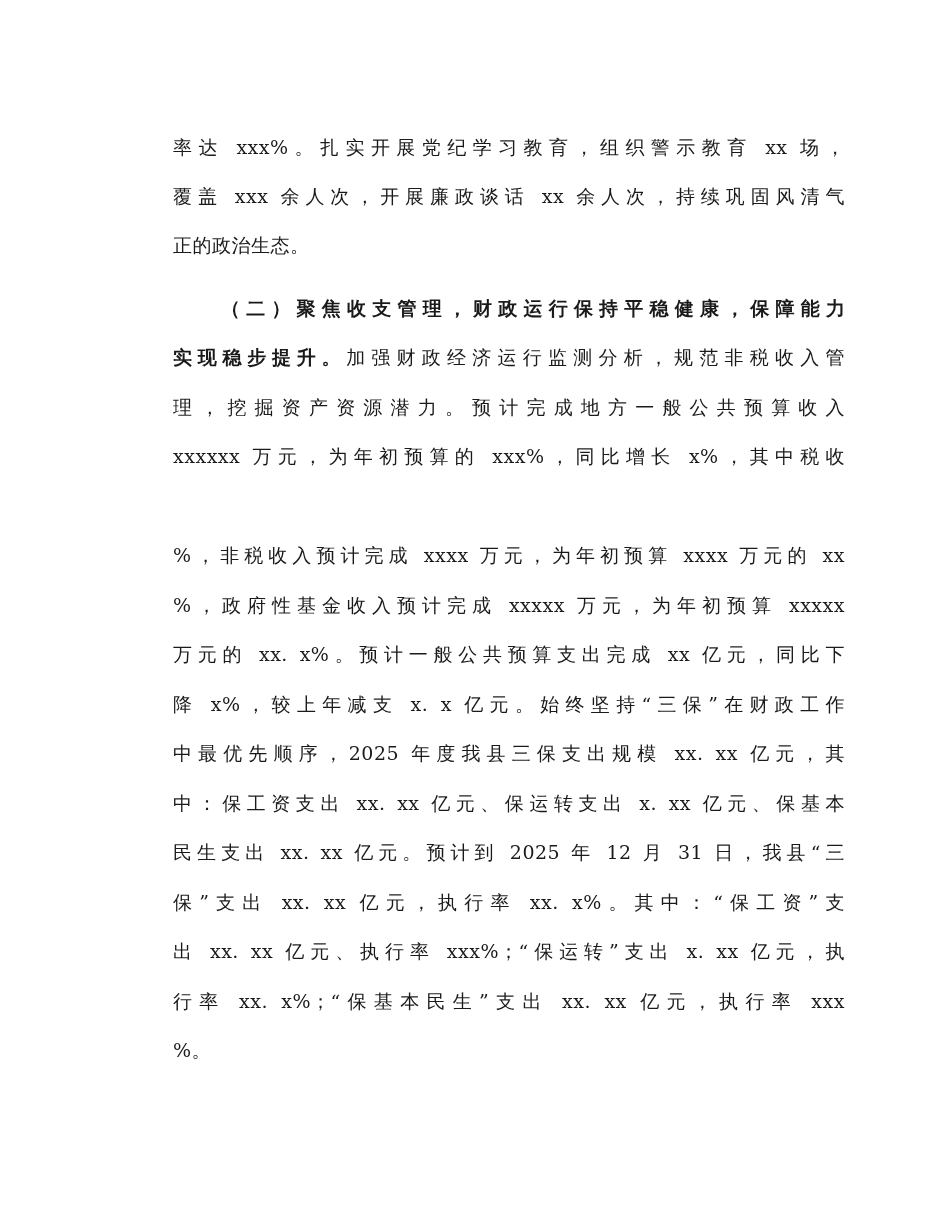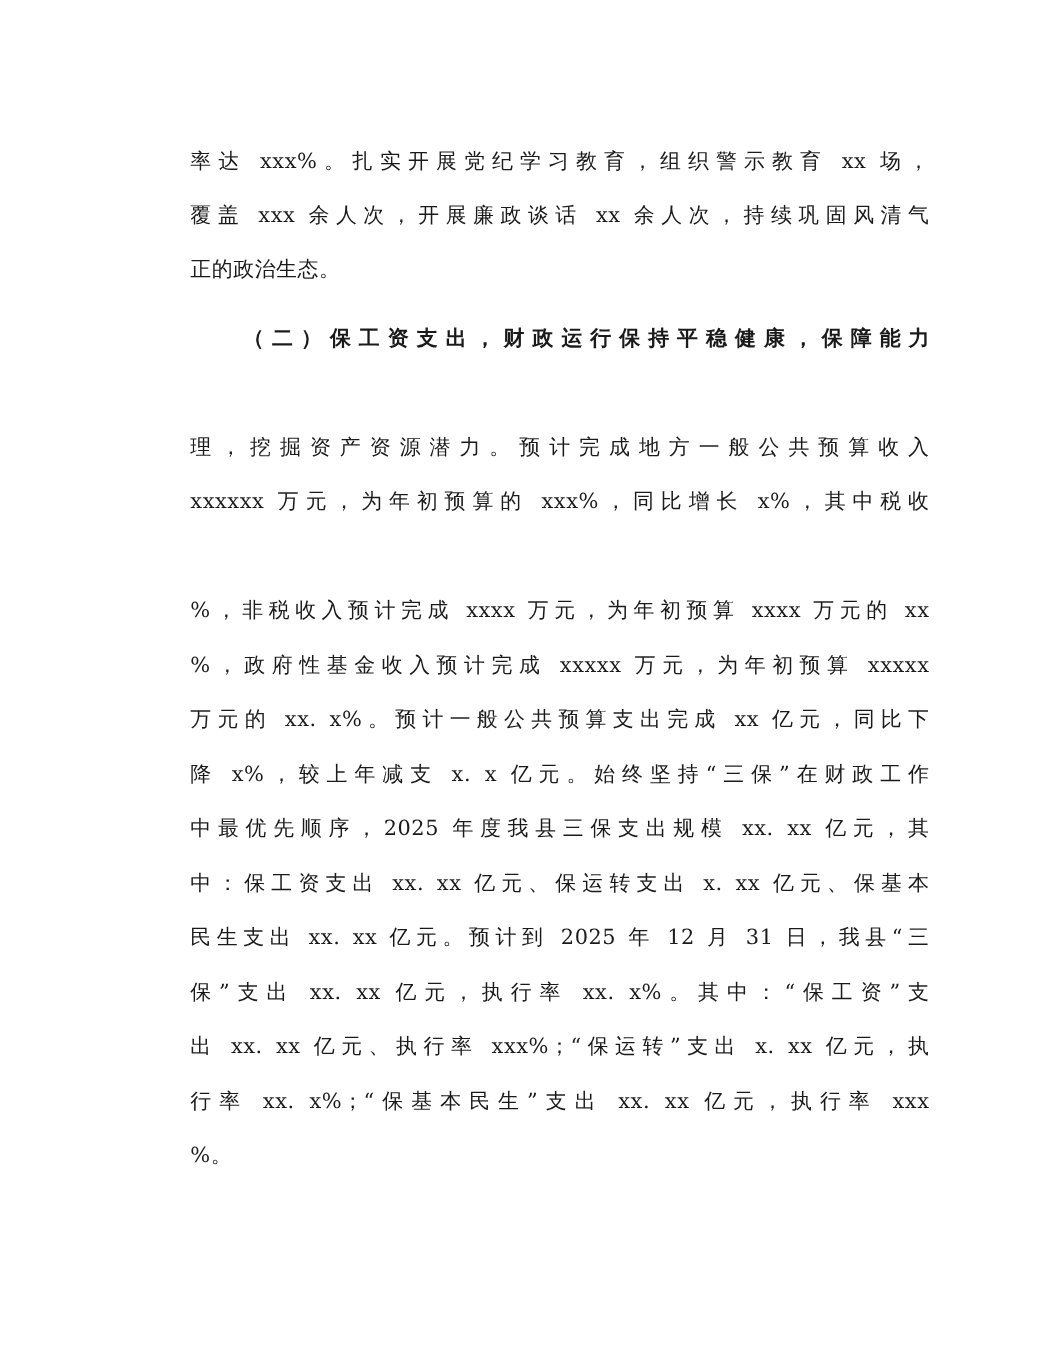--- a/index.html
+++ b/index.html
@@ -50,21 +50,24 @@
   </style>
 </head>
 <body>
 
 <div class="page">
 
   <div class="line justify" style="top:123px">率达 xxx%。扎实开展党纪学习教育，组织警示教育 xx 场，</div>
   <div class="line justify" style="top:172px">覆盖 xxx 余人次，开展廉政谈话 xx 余人次，持续巩固风清气</div>
   <div class="line" style="top:221px">正的政治生态。</div>
 
-  <div class="line indent bold justify" style="top:284px">（二）保工资支出，财政运行保持平稳健康，保障能力</div>
+  <div class="line indent bold justify" style="top:284px">（二）聚焦收支管理，财政运行保持平稳健康，保障能力</div>
+  <div class="line justify" style="top:333px">
+    <span class="bold">实现稳步提升。</span><span>加强财政经济运行监测分析，规范非税收入管</span>
+  </div>
   <div class="line justify" style="top:432px">xxxxxx 万元，为年初预算的 xxx%，同比增长 x%，其中税收</div>
   <div class="line justify" style="top:383px">理，挖掘资产资源潜力。预计完成地方一般公共预算收入</div>
   <div class="line justify" style="top:531px">%，非税收入预计完成 xxxx 万元，为年初预算 xxxx 万元的 xx</div>
   <div class="line justify" style="top:581px">%，政府性基金收入预计完成 xxxxx 万元，为年初预算 xxxxx</div>
   <div class="line justify" style="top:630px">万元的 xx. x%。预计一般公共预算支出完成 xx 亿元，同比下</div>
   <div class="line justify" style="top:680px">降 x%，较上年减支 x. x 亿元。始终坚持“三保”在财政工作</div>
   <div class="line justify" style="top:729px">中最优先顺序，2025 年度我县三保支出规模 xx. xx 亿元，其</div>
   <div class="line justify" style="top:779px">中：保工资支出 xx. xx 亿元、保运转支出 x. xx 亿元、保基本</div>
   <div class="line justify" style="top:828px">民生支出 xx. xx 亿元。预计到 2025 年 12 月 31 日，我县“三</div>
   <div class="line justify" style="top:927px">出 xx. xx 亿元、执行率 xxx%；“保运转”支出 x. xx 亿元，执</div>

